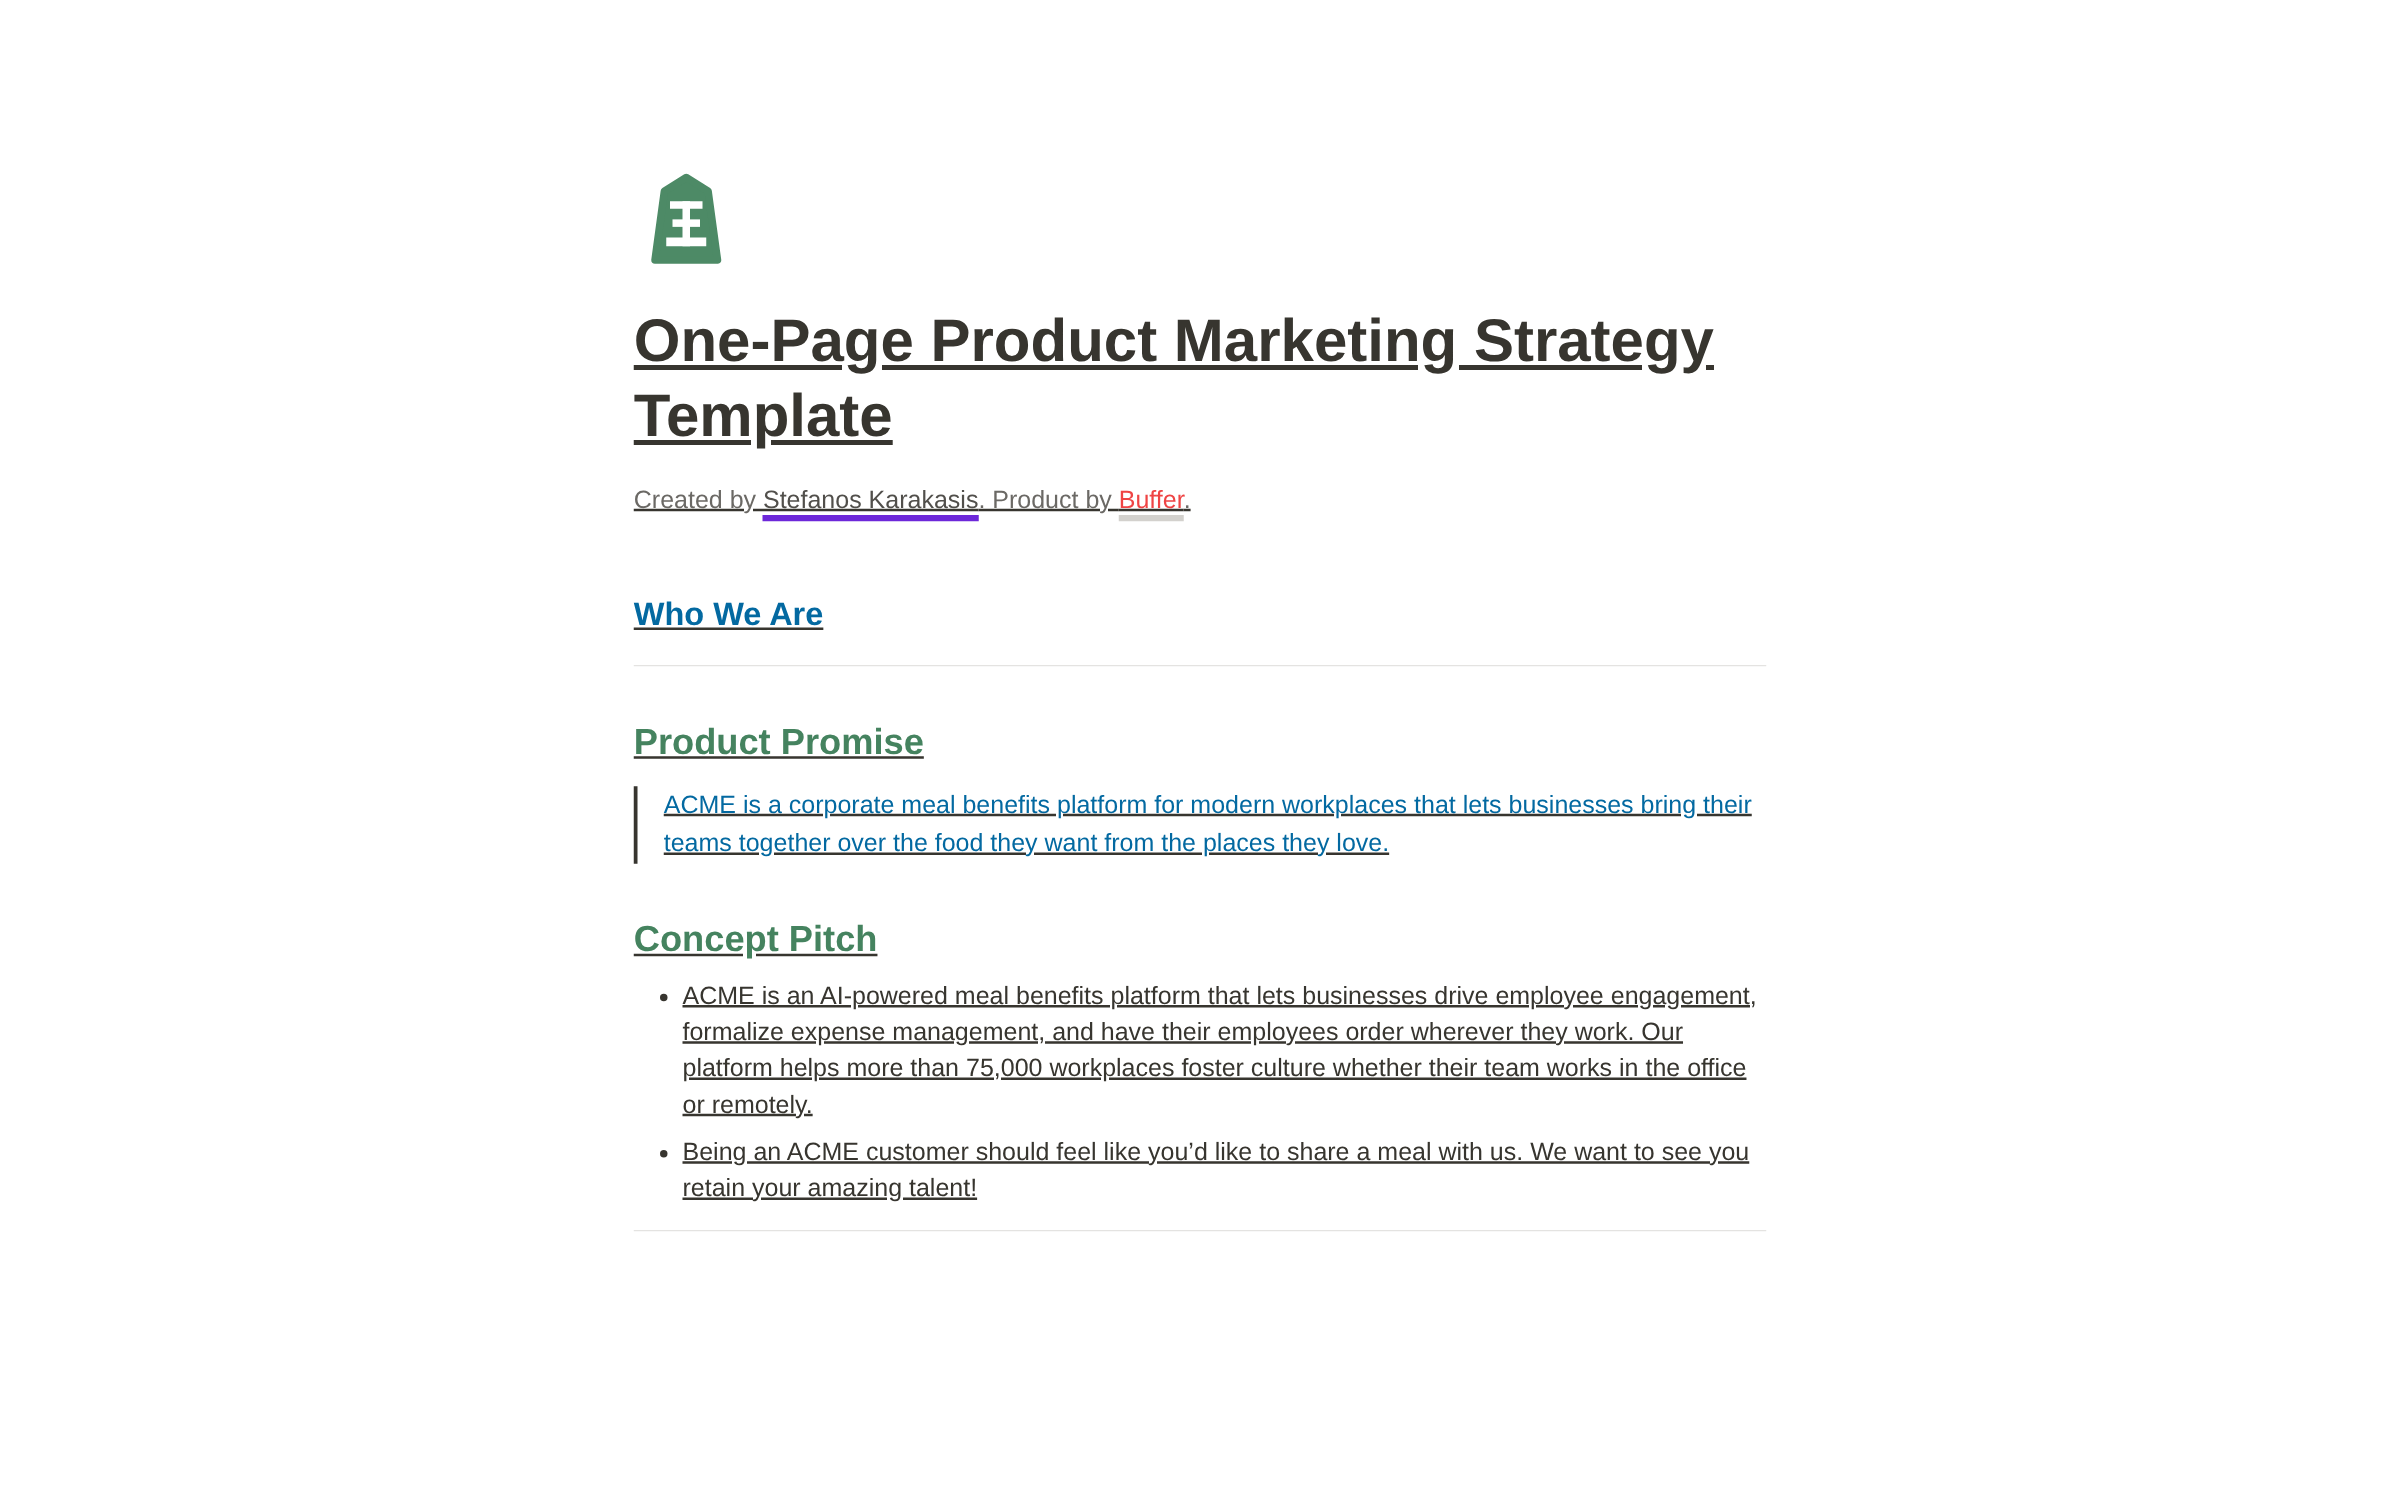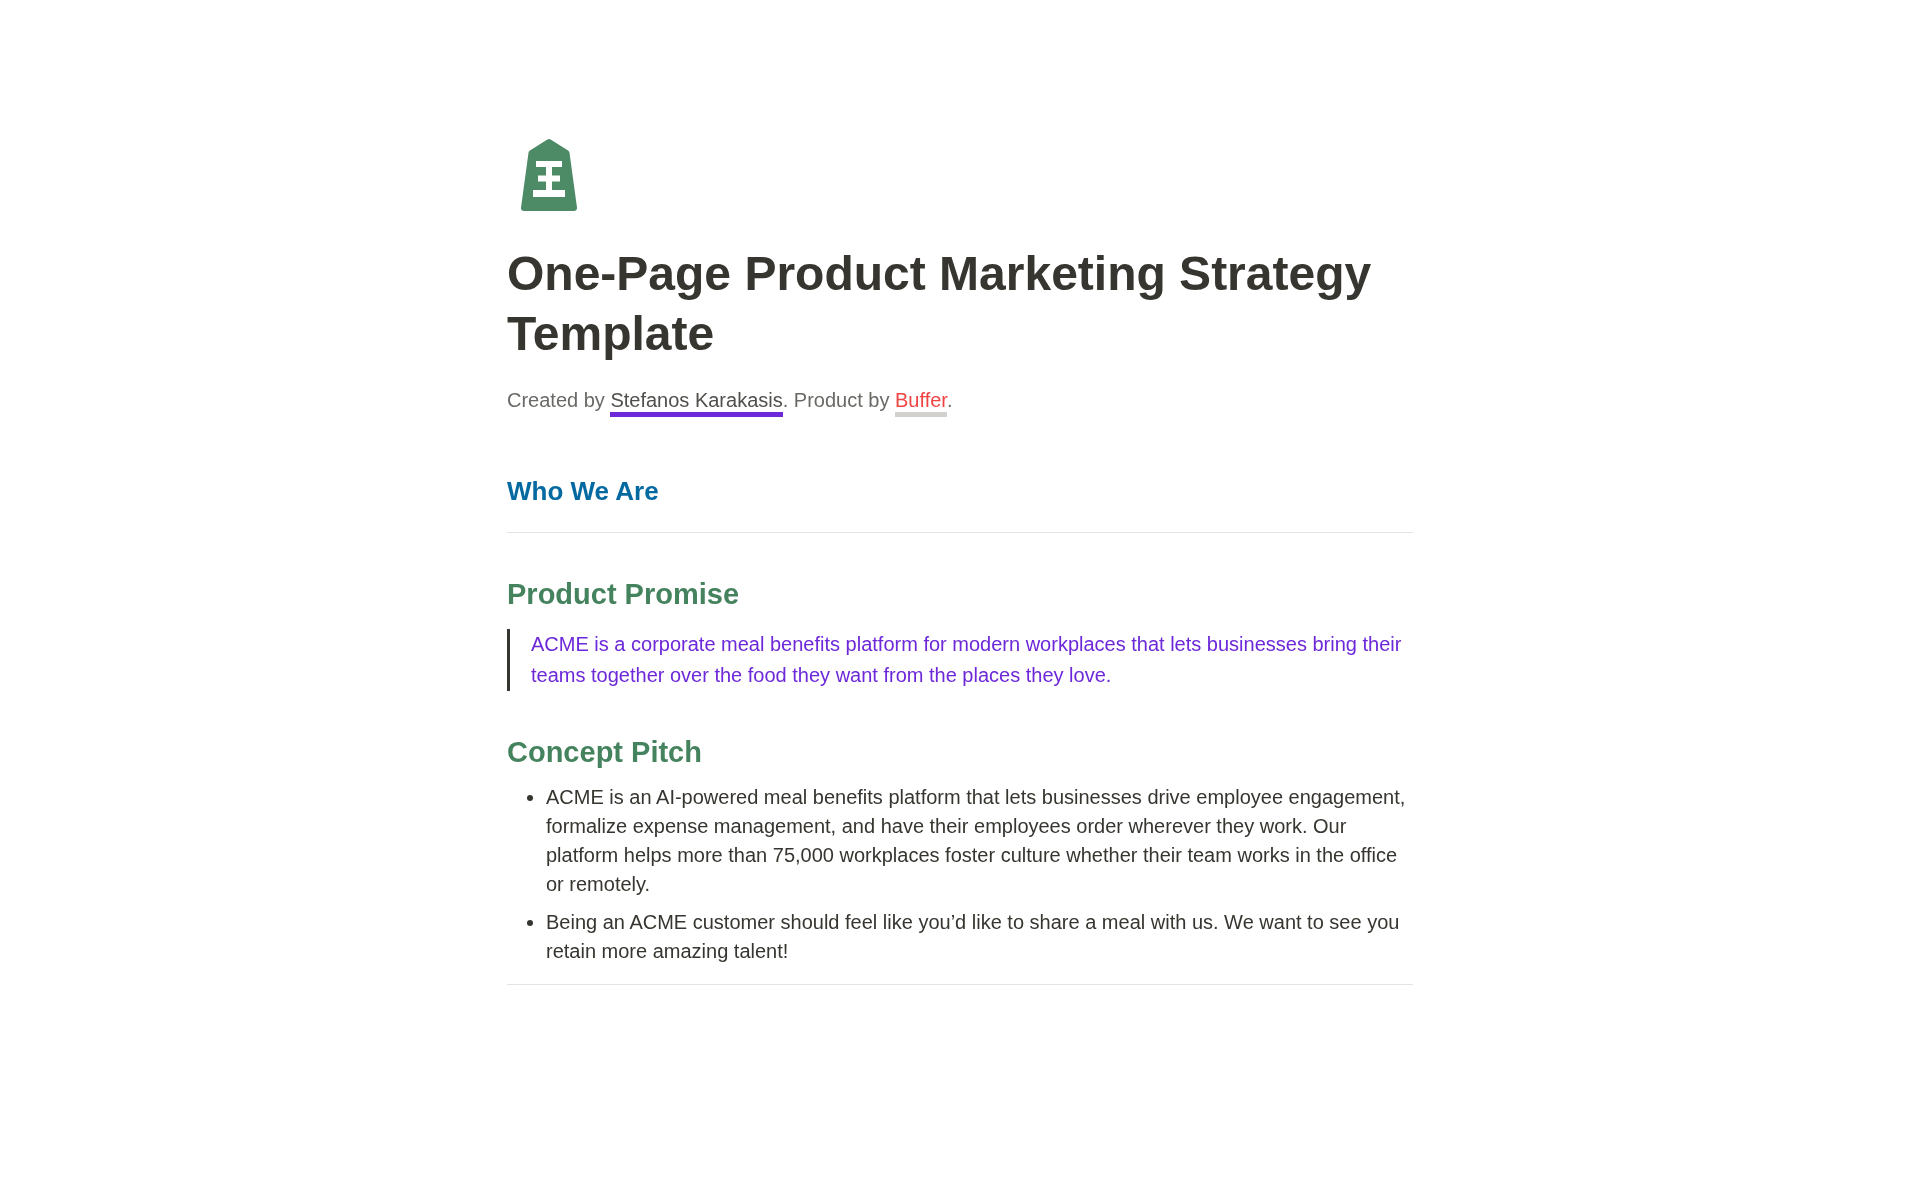--- a/index.html
+++ b/index.html
@@ -7,20 +7,21 @@
     width: 1920px; height: 1199px;
     background: #ffffff;
     overflow: hidden;
     font-family: "Liberation Sans", sans-serif;
     color: #37352f;
   }
   .page {
     width: 906px;
     margin: 0 auto;
     padding-top: 136px;
+    text-decoration: underline;
   }
   .page-icon {
     width: 78px; height: 78px;
     margin-left: 3px;
     cursor: pointer;
   }
   .page-title {
     margin-top: 30px;
     font-size: 48px;
     line-height: 60px;
@@ -63,21 +64,21 @@
     line-height: 38px;
     font-weight: 700;
     color: #45835f;
   }
   .quote-block {
     margin-top: 16px;
     border-left: 3px solid #37352f;
     padding-left: 21px;
     font-size: 20px;
     line-height: 31px;
-    color: #6d28d9;
+    color: #0369a1;
   }
   .bullet-list {
     margin-top: 12px;
     padding-left: 39px;
     list-style: disc outside;
   }
   .bullet-list li {
     font-size: 20px;
     line-height: 29px;
     color: #37352f;
@@ -113,18 +114,18 @@
 
   <h1 class="section-heading">Who We Are</h1>
   <div class="divider"></div>
 
   <h2 class="sub-heading">Product Promise</h2>
   <div class="quote-block">ACME is a corporate meal benefits platform for modern workplaces that lets businesses bring their teams together over the food they want from the places they love.</div>
 
   <h2 class="sub-heading">Concept Pitch</h2>
   <ul class="bullet-list">
     <li>ACME is an AI-powered meal benefits platform that lets businesses drive employee engagement, formalize expense management, and have their employees order wherever they work. Our platform helps more than 75,000 workplaces foster culture whether their team works in the office or remotely.</li>
-    <li>Being an ACME customer should feel like you’d like to share a meal with us. We want to see you retain more amazing talent!</li>
+    <li>Being an ACME customer should feel like you’d like to share a meal with us. We want to see you retain your amazing talent!</li>
   </ul>
 
   <div class="divider"></div>
 
 </div>
 
 </body></html>

